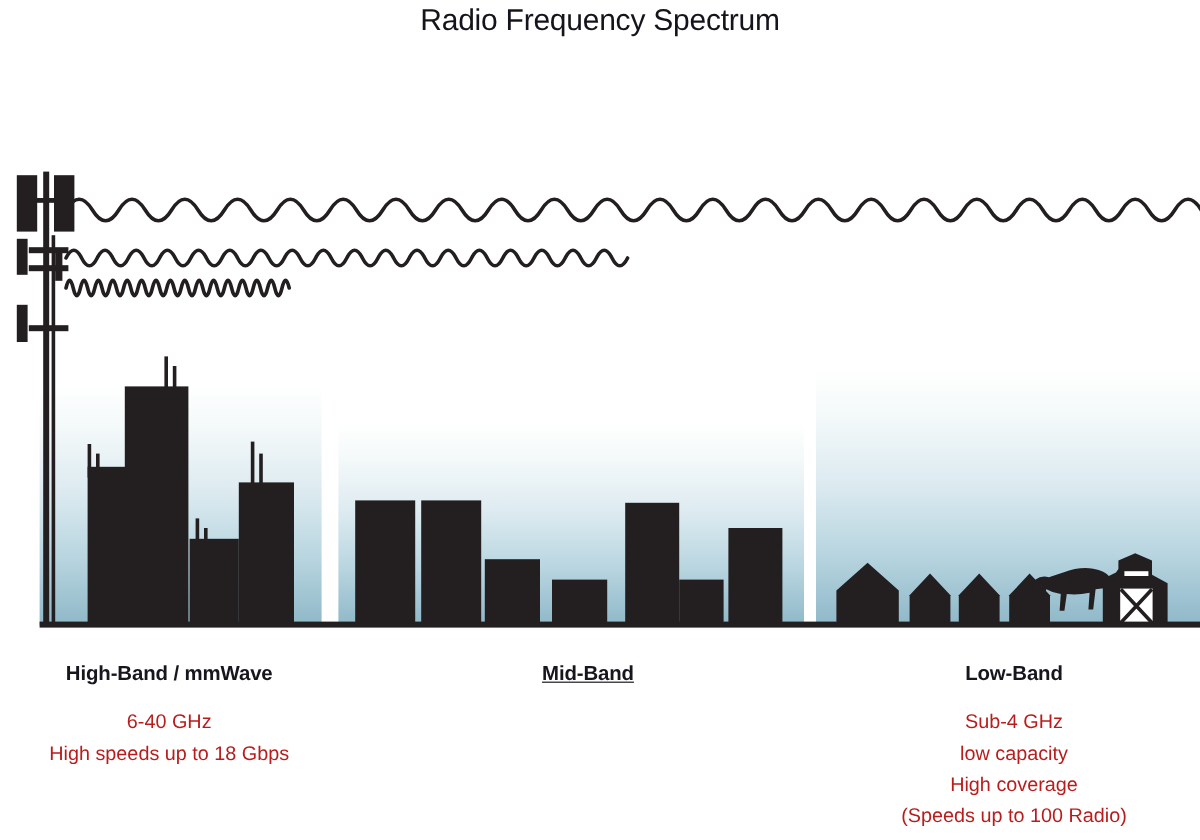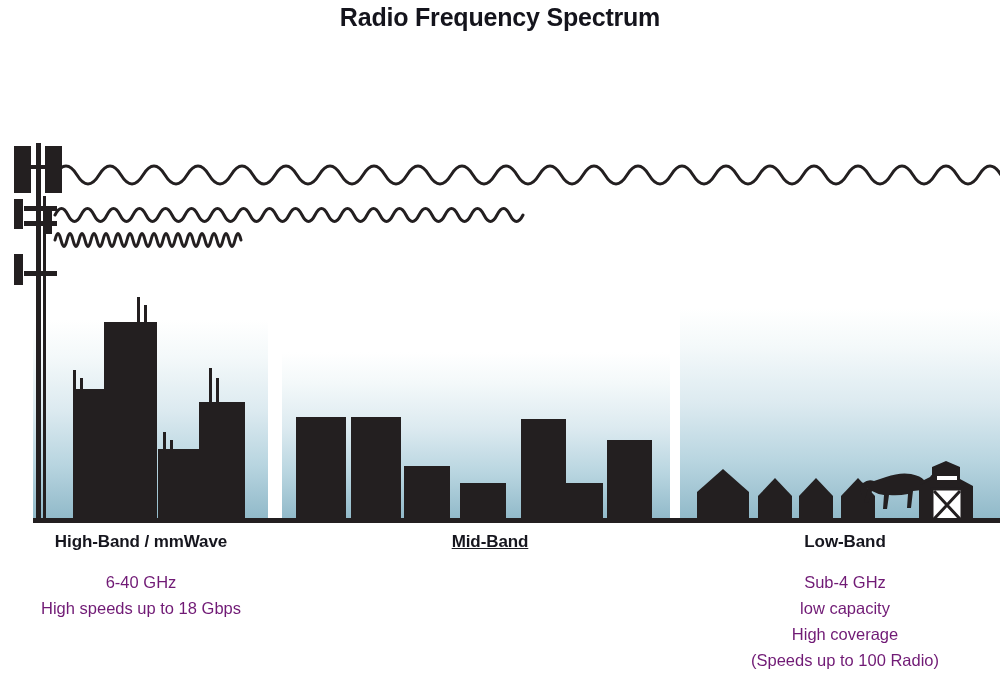--- a/index.html
+++ b/index.html
@@ -22,35 +22,35 @@
     width: 1000px;
     height: 700px;
   }
   .title {
     position: absolute;
     left: 0;
     top: 3px;
     width: 1000px;
     text-align: center;
     font-size: 25px;
-    font-weight: bold;
+    font-weight: normal;
     letter-spacing: -0.2px;
     color: #14141c;
   }
   .figure {
     position: absolute;
     left: 0;
     top: 0;
     width: 1000px;
     height: 545px;
   }
   .labels {
     position: absolute;
     left: 0;
-    top: 524px;
+    top: 544px;
     width: 1000px;
     height: 156px;
   }
   .band-col {
     position: absolute;
     top: 0;
   }
   .band-col.high { left: 0px;   width: 282px; }
   .band-col.mid  { left: 340px; width: 300px; text-decoration: underline; }
   .band-col.low  { left: 690px; width: 310px; }
@@ -60,21 +60,21 @@
     font-weight: bold;
     color: #16161e;
     margin: 0;
     padding-top: 8px;
     letter-spacing: -0.1px;
   }
   .band-desc {
     text-align: center;
     font-size: 16.5px;
     font-weight: normal;
-    color: #701a75;
+    color: #b91c1c;
     margin: 0;
     padding-top: 3px;
     line-height: 26px;
   }
   .band-desc div:first-child { padding-top: 14px; }
 </style>
 </head>
 <body>
 
 <div id="stage">

